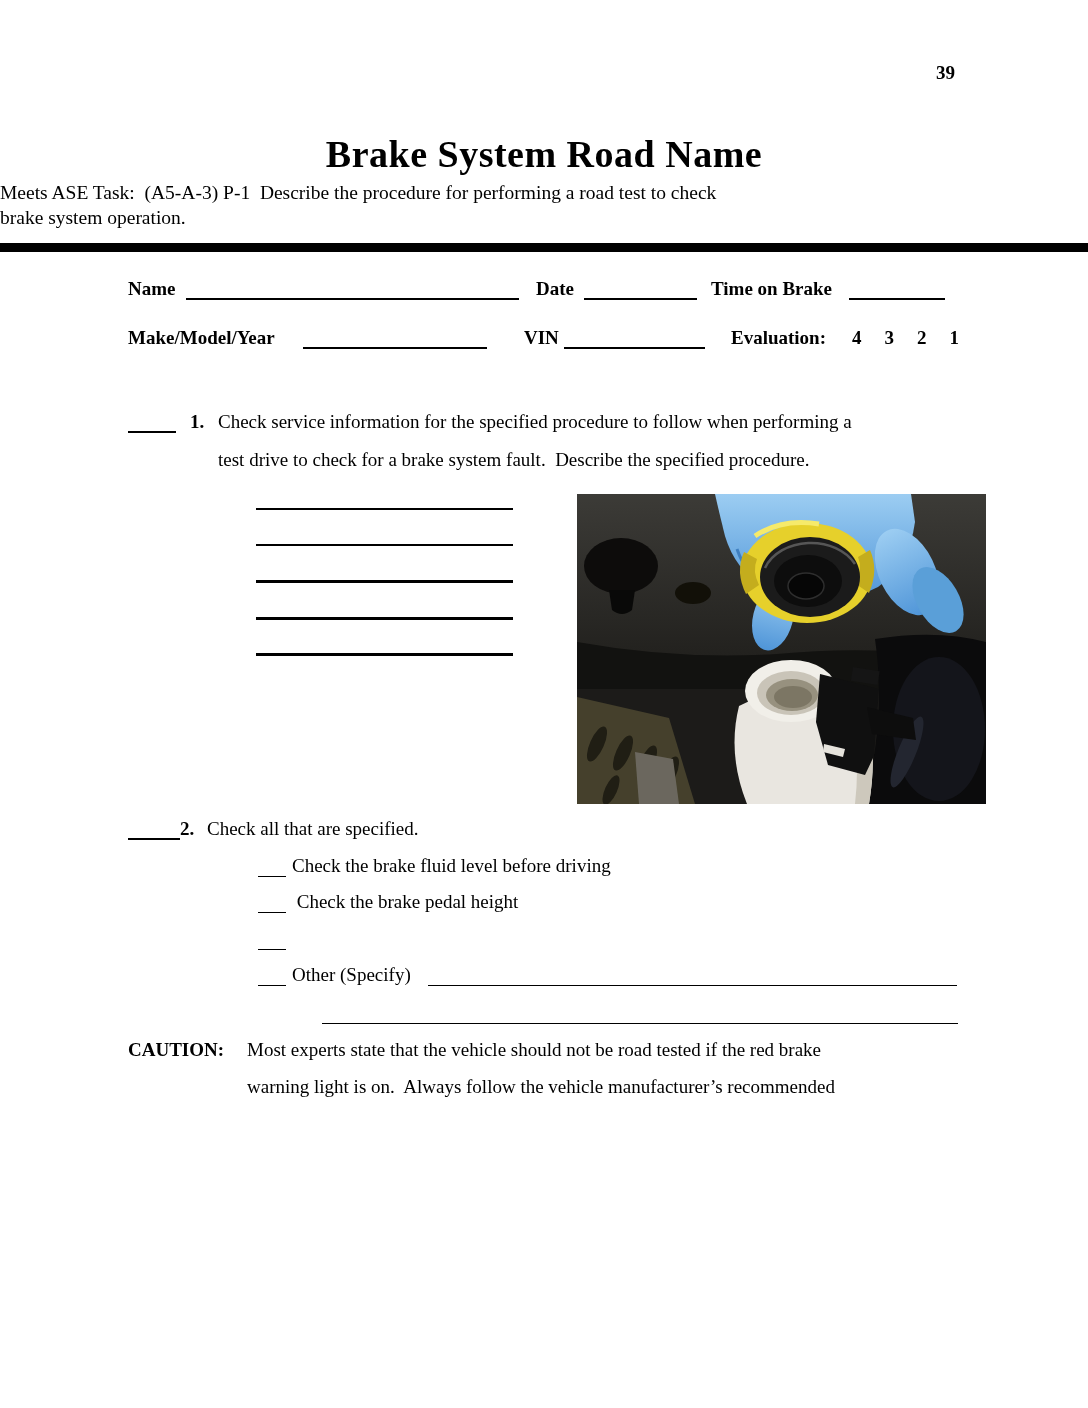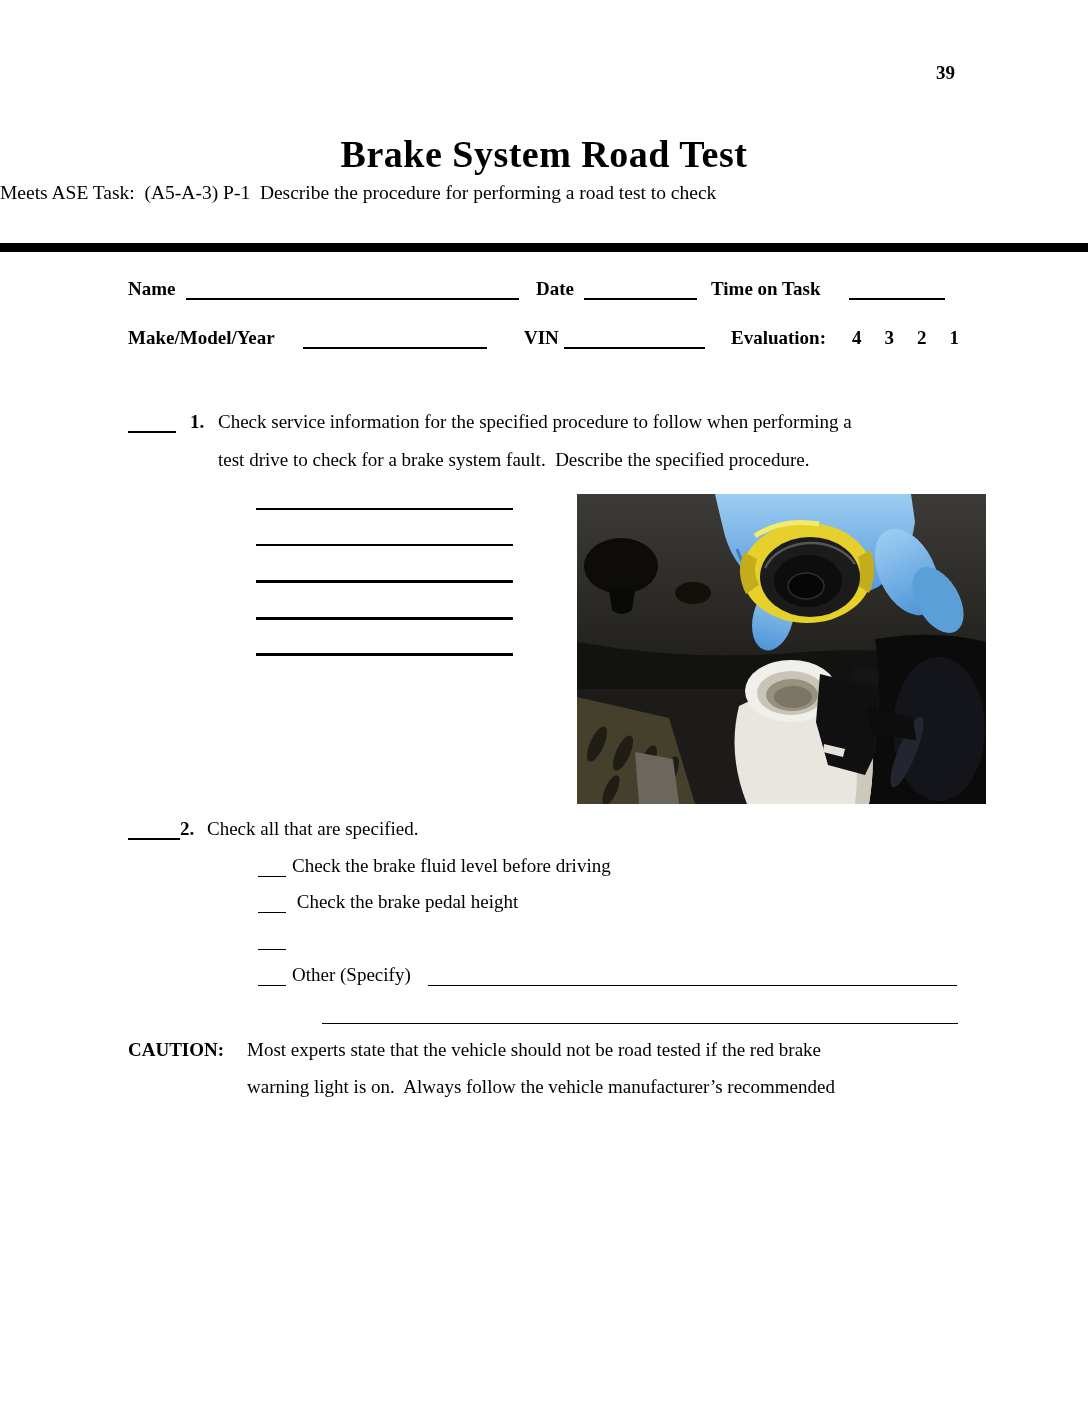--- a/index.html
+++ b/index.html
@@ -24,29 +24,30 @@
   .evalnums { position:absolute; left:852px; top:327px; display:flex; gap:23px; }
   .evalnums span { font-size:19px; line-height:22px; font-weight:bold; }
 </style>
 </head>
 <body>
 
 <div class="page">
 
   <div class="pagenum">39</div>
 
-  <div class="title">Brake System Road Test</div>
+  <div class="title">Brake System Road Name</div>
   <div class="subtitle" style="top:180px;">Meets ASE Task:  (A5-A-3) P-1  Describe the procedure for performing a road test to check</div>
+  <div class="subtitle" style="top:205px;">brake system operation.</div>
   <div class="bar"></div>
 
   <span class="abs fs19 b" style="left:128px; top:278px;">Name</span>
   <span class="fline" style="left:186px; top:278px; width:333px;"></span>
   <span class="abs fs19 b" style="left:536px; top:278px;">Date</span>
   <span class="fline" style="left:584px; top:278px; width:113px;"></span>
-  <span class="abs fs19 b" style="left:711px; top:278px;">Time on Task</span>
+  <span class="abs fs19 b" style="left:711px; top:278px;">Time on Brake</span>
   <span class="fline" style="left:849px; top:278px; width:96px;"></span>
 
   <span class="abs fs19 b" style="left:128px; top:327px;">Make/Model/Year</span>
   <span class="fline" style="left:303px; top:327px; width:184px;"></span>
   <span class="abs fs19 b" style="left:524px; top:327px;">VIN</span>
   <span class="fline" style="left:564px; top:327px; width:141px;"></span>
   <span class="abs fs19 b" style="left:731px; top:327px;">Evaluation:</span>
   <div class="evalnums">
     <span>4</span>
     <span>3</span>

